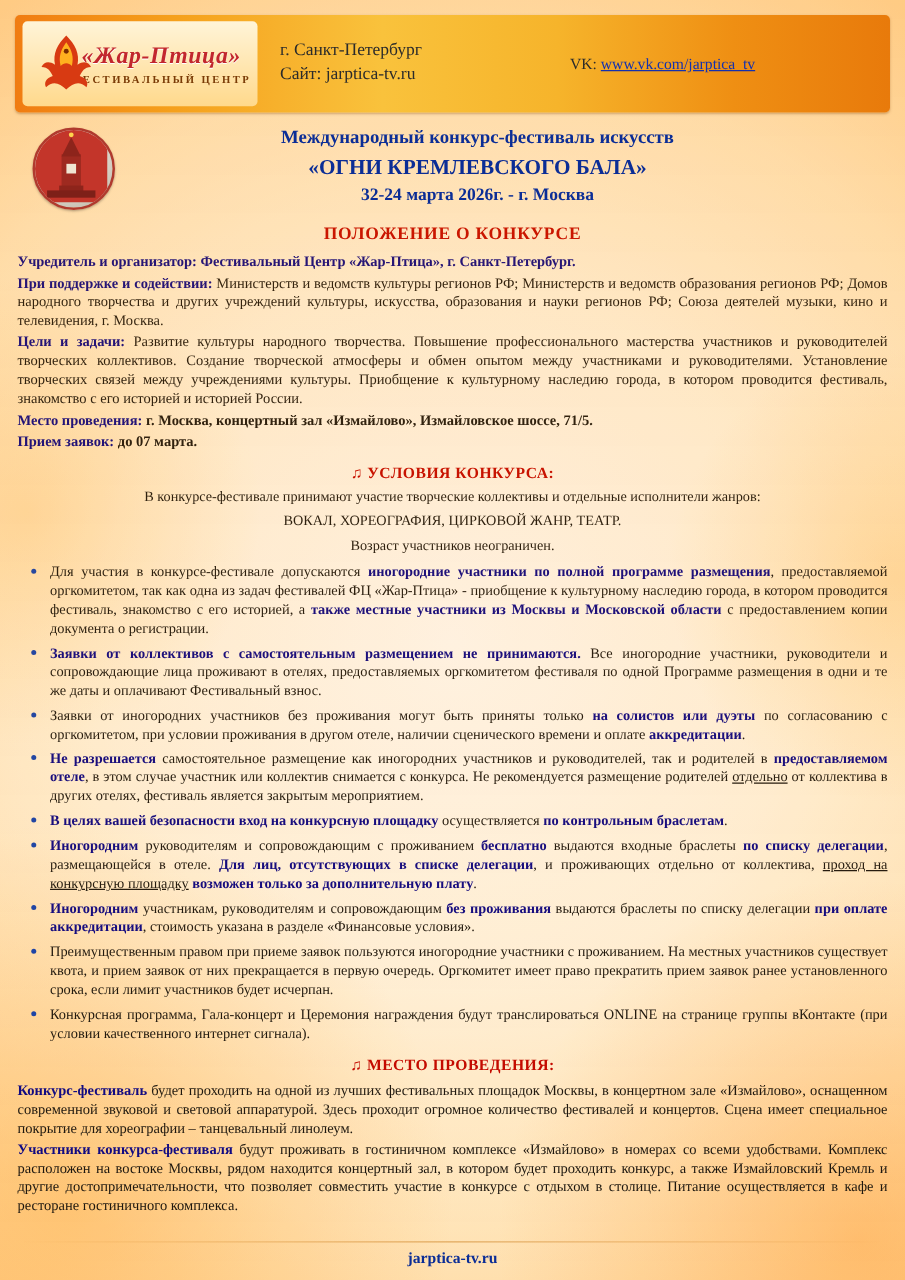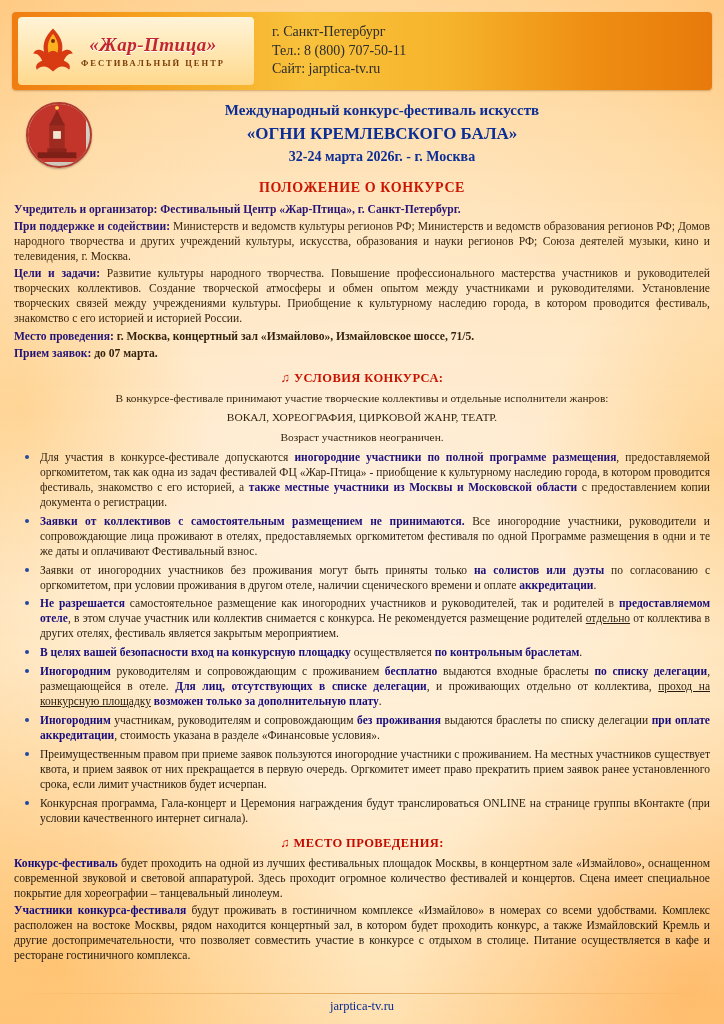--- a/index.html
+++ b/index.html
@@ -36,21 +36,21 @@
     position:relative;
     margin:12px 12px 0 12px;
     height:78px;
     border-radius:4px;
     background:linear-gradient(90deg,#f07c12 0%, #f5a01c 18%, #f9c23c 42%, #f6b42b 62%, #ef8f13 82%, #e87a0b 100%);
     box-shadow:0 1px 2px rgba(120,60,0,.35);
     display:flex;align-items:center;
     overflow:hidden;
   }
   .logo{
-    width:236px;height:68px;margin-left:6px;
+    width:188px;height:68px;margin-left:6px;
     background:linear-gradient(180deg,#fff4d8,#ffd98c);
     border-radius:4px;
     display:flex;flex-direction:column;align-items:center;justify-content:center;
     position:relative;
     flex:none;
   }
   .firebird{
     position:absolute;left:8px;top:6px;width:54px;height:54px;
   }
   .logo-title{
@@ -125,21 +125,21 @@
   }
   ul.bullets{
     margin:0;padding-left:26px;
   }
   ul.bullets li{
     margin-bottom:3px;text-align:justify;font-size:11.5px;line-height:1.30;
   }
   ul.bullets li::marker{color:#0b3fb5;font-size:13px;}
   .footer{
     position:absolute;left:0;right:0;bottom:10px;
-    text-align:center;color:#0b2d96;font-weight:normal;font-size:12.5px;
+    text-align:center;color:#0b2d96;font-weight:bold;font-size:12.5px;
   }
   .footer-rule{
     position:absolute;left:14px;right:14px;bottom:30px;height:1px;
     background:linear-gradient(90deg,rgba(200,120,20,0),rgba(200,120,20,.55),rgba(200,120,20,0));
   }
 </style>
 </head>
 <body>
 
 <div class="page">
@@ -149,24 +149,26 @@
       <svg class="firebird" viewBox="0 0 60 60">
         <path d="M30 6 C22 14 18 22 20 32 C14 28 10 30 8 34 C14 34 16 38 18 42 C12 44 10 48 12 52 C18 46 24 48 30 54 C36 48 42 46 48 52 C50 48 48 44 42 42 C44 38 46 34 52 34 C50 30 46 28 40 32 C42 22 38 14 30 6 Z" fill="#d83a12"></path>
         <path d="M30 12 C25 19 23 25 25 33 C28 30 32 30 35 33 C37 25 35 19 30 12 Z" fill="#ffb01f"></path>
         <circle cx="30" cy="20" r="2.2" fill="#7a2b00"></circle>
       </svg>
       <div class="logo-title">«Жар-Птица»</div>
       <div class="logo-sub">ФЕСТИВАЛЬНЫЙ ЦЕНТР</div>
     </div>
     <div class="contact-left">
       <div>г. Санкт-Петербург</div>
-      <div>Тел.: 8 (800) 707-50-11</div>
       <div>Сайт: jarptica-tv.ru</div>
     </div>
     <div class="contact-right">
+      <div>
+        <span>VK: </span><a class="mail-link" href="#">www.vk.com/jarptica_tv</a>
+      </div>
     </div>
   </div>
 
   <div class="titlewrap">
     <div class="kremlin-badge">
       <svg viewBox="0 0 60 60" width="58" height="58">
         <rect x="0" y="0" width="60" height="60" fill="#c3352a"></rect>
         <rect x="22" y="20" width="16" height="32" fill="#9e2a20"></rect>
         <rect x="20" y="46" width="20" height="8" fill="#8d241b"></rect>
         <polygon points="30,6 38,22 22,22" fill="#8d241b"></polygon>

